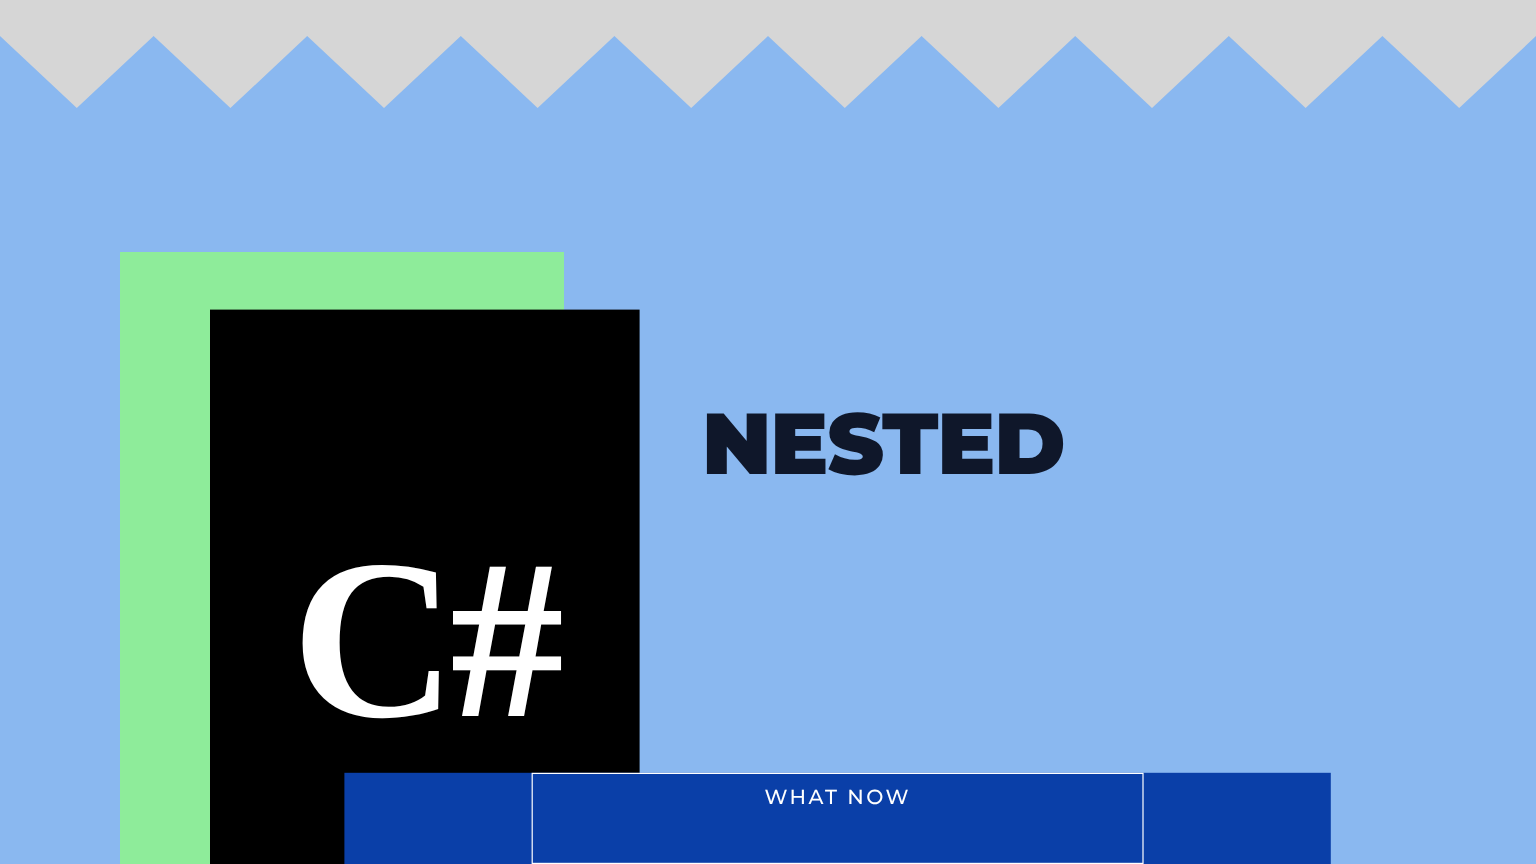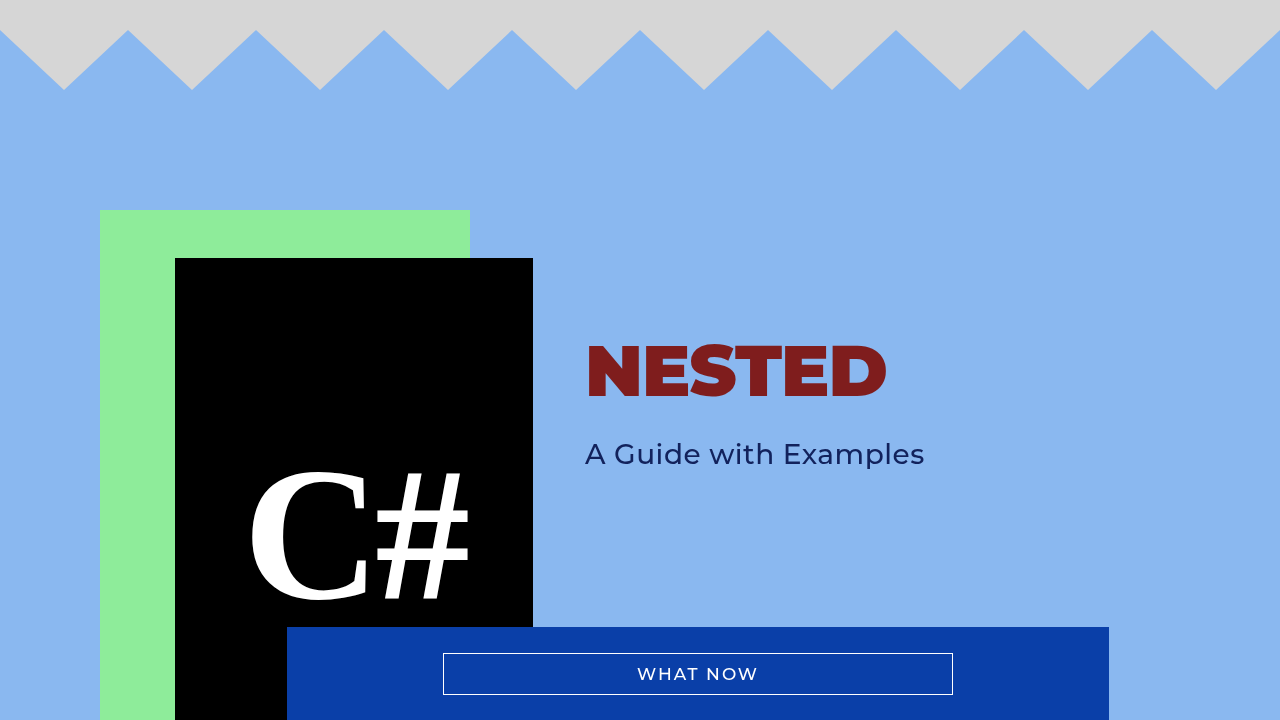--- a/index.html
+++ b/index.html
@@ -50,41 +50,40 @@
     }
     .text-block {
       position: absolute;
       left: 585px;
       top: 333px;
       z-index: 4;
     }
     .title {
       font-size: 72px;
       font-weight: 900;
-      color: #7f1d1d;
+      color: #0f172a;
       line-height: 1.05;
       letter-spacing: -1px;
     }
     .subtitle {
       font-size: 28px;
       font-weight: 500;
       color: #12225c;
       margin-top: 28px;
       letter-spacing: 0.5px;
     }
     .cta-bar {
       position: absolute;
       left: 287px;
       bottom: 0;
       width: 822px;
-      height: 93px;
+      height: 76px;
       background: #0a3fa8;
       z-index: 5;
       display: flex;
-      align-items: center;
       justify-content: center;
     }
     .cta-button {
       border: 1px solid #ffffff;
       padding: 10px 0;
       width: 510px;
       text-align: center;
       color: #ffffff;
       font-size: 17px;
       font-weight: 500;
@@ -101,18 +100,17 @@
 <div class="green-rect"></div>
 
 <div class="black-rect">
   <div class="csharp-logo">C#</div>
 </div>
 
 <div class="text-block">
   <div class="title">
     <div>NESTED</div>
   </div>
-  <div class="subtitle">A Guide with Examples</div>
 </div>
 
 <div class="cta-bar">
   <div class="cta-button">WHAT NOW</div>
 </div>
 
 </body></html>

